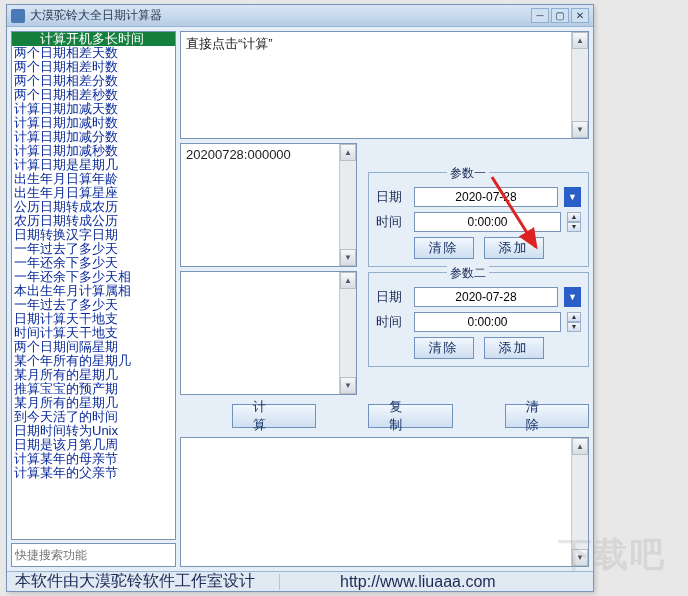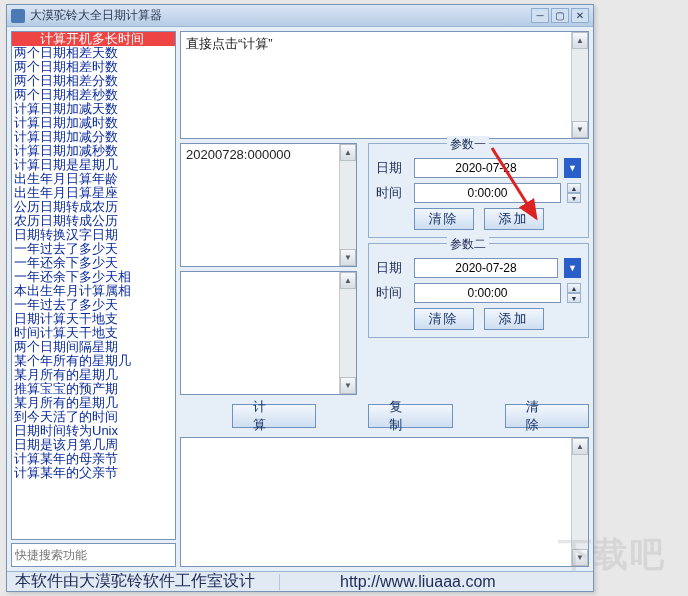--- a/index.html
+++ b/index.html
@@ -73,21 +73,21 @@
     line-height: 14px;
     font-size: 13px;
   }
   .listbox .li {
     padding: 0 2px;
     white-space: nowrap;
     color: #0a2a9a;
     cursor: pointer;
   }
   .listbox .li.sel {
-    background: #ef4444;
+    background: #15803d;
     color: #fff;
     padding-left: 28px;
   }
   .searchbox {
     height: 19px;
     background: #fff;
     border: 1px solid #7a94b8;
     padding: 11px 3px;
     font-size: 12px;
     color: #333;
@@ -136,20 +136,21 @@
     display: flex;
     flex-direction: column;
     gap: 4px;
   }
   .mid-left .textarea { flex: 1; }
   .params {
     width: 221px;
     display: flex;
     flex-direction: column;
     gap: 5px;
+    justify-content: center;
   }
   .group {
     border: 1px solid #94aece;
     background: #e6eef7;
     padding: 14px 7px 7px 7px;
     position: relative;
   }
   .group .legend {
     position: absolute;
     top: -8px; left: 78px;

